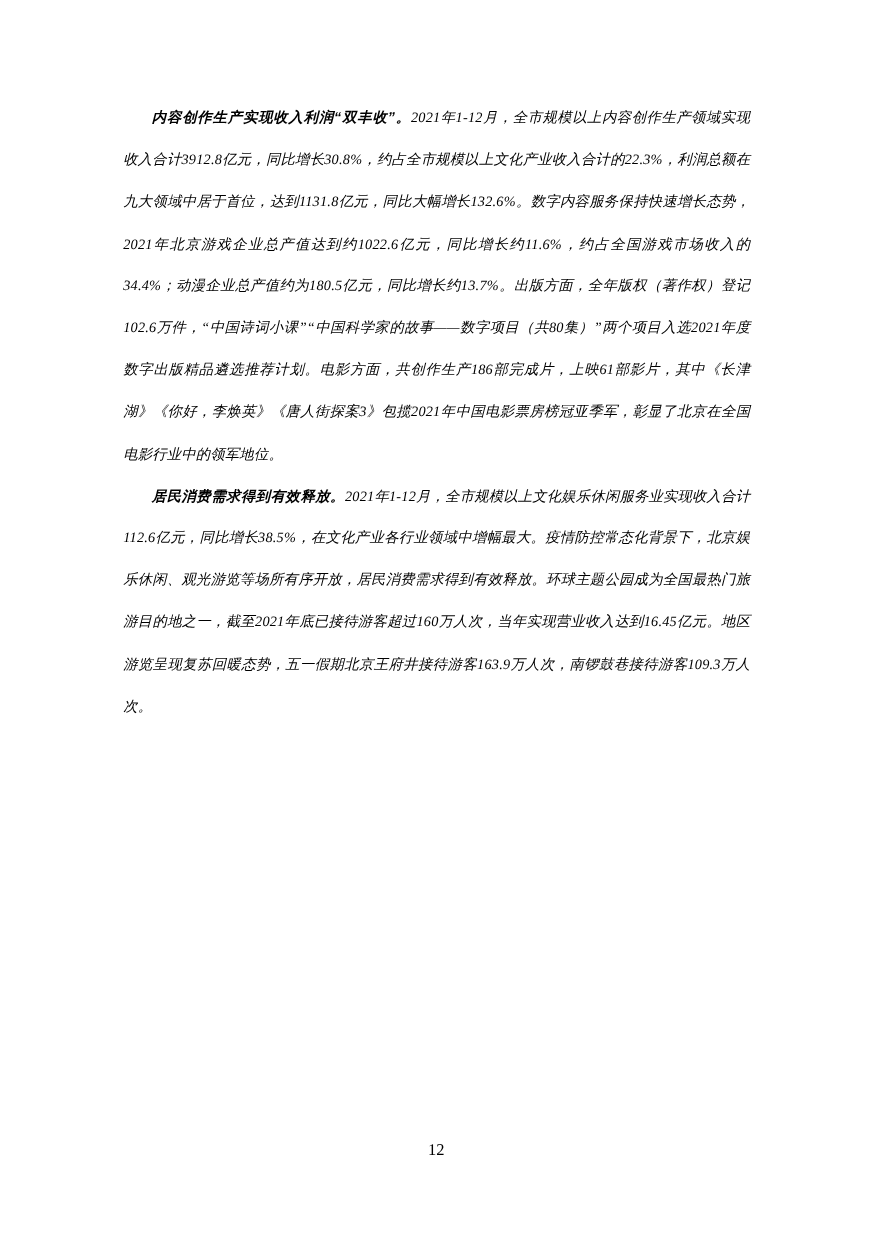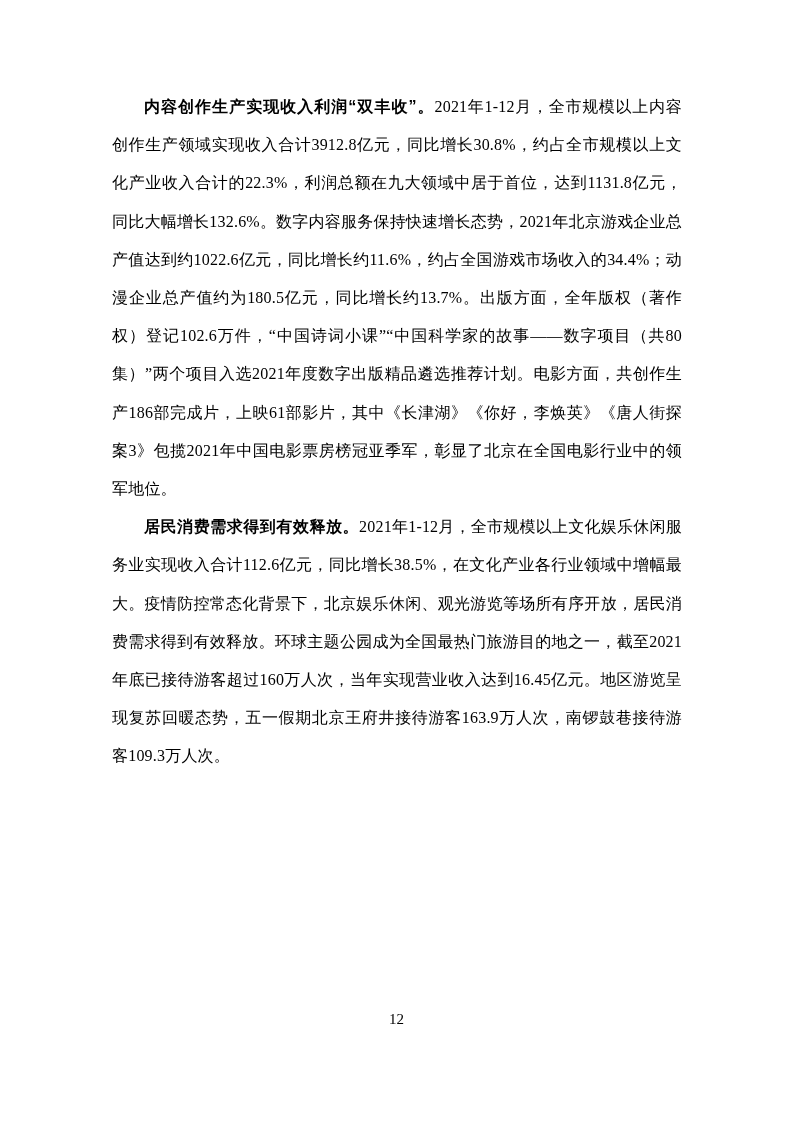--- a/index.html
+++ b/index.html
@@ -23,39 +23,40 @@
     height: 1122px;
     box-sizing: border-box;
     padding: 88px 112px 0 112px;
   }
   .doc-body {
     width: 570px;
   }
   p.para {
     margin: 0 0 0 0;
     text-indent: 2em;
-    font-size: 16px;
+    font-size: 13px;
     line-height: 38.2px;
     text-align: justify;
     text-justify: inter-ideograph;
     letter-spacing: 0.2px;
     font-family: "Liberation Serif", "DejaVu Serif", serif;
+    font-style: italic;
   }
   p.para + p.para {
     margin-top: 0;
   }
   .lead {
     font-weight: bold;
     font-family: "Liberation Sans", "DejaVu Sans", sans-serif;
     letter-spacing: 0.5px;
   }
   .page-number {
     position: absolute;
     left: 0;
-    top: 1011px;
+    top: 1038px;
     width: 793px;
     text-align: center;
     font-size: 15px;
     font-family: "Liberation Serif", "DejaVu Serif", serif;
     color: #000000;
   }
 </style>
 </head>
 <body>
 

